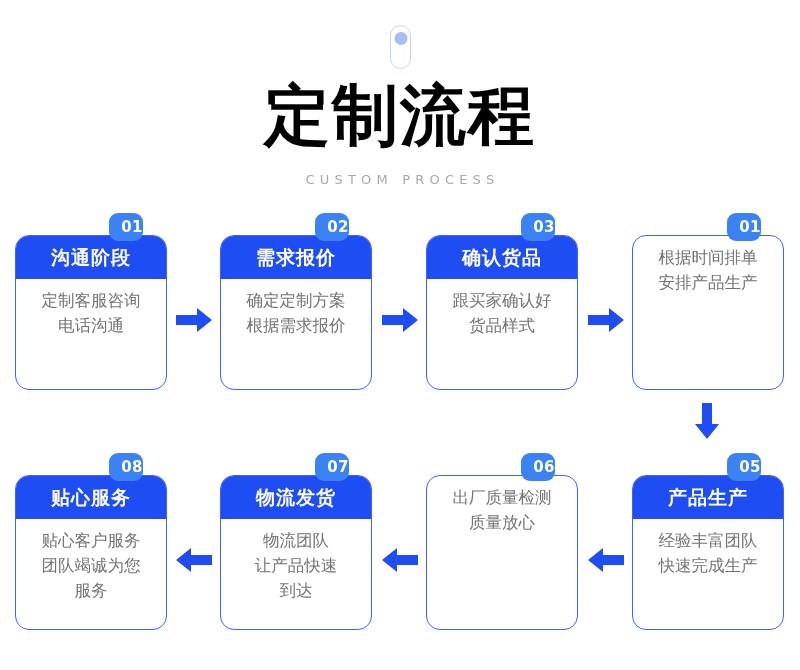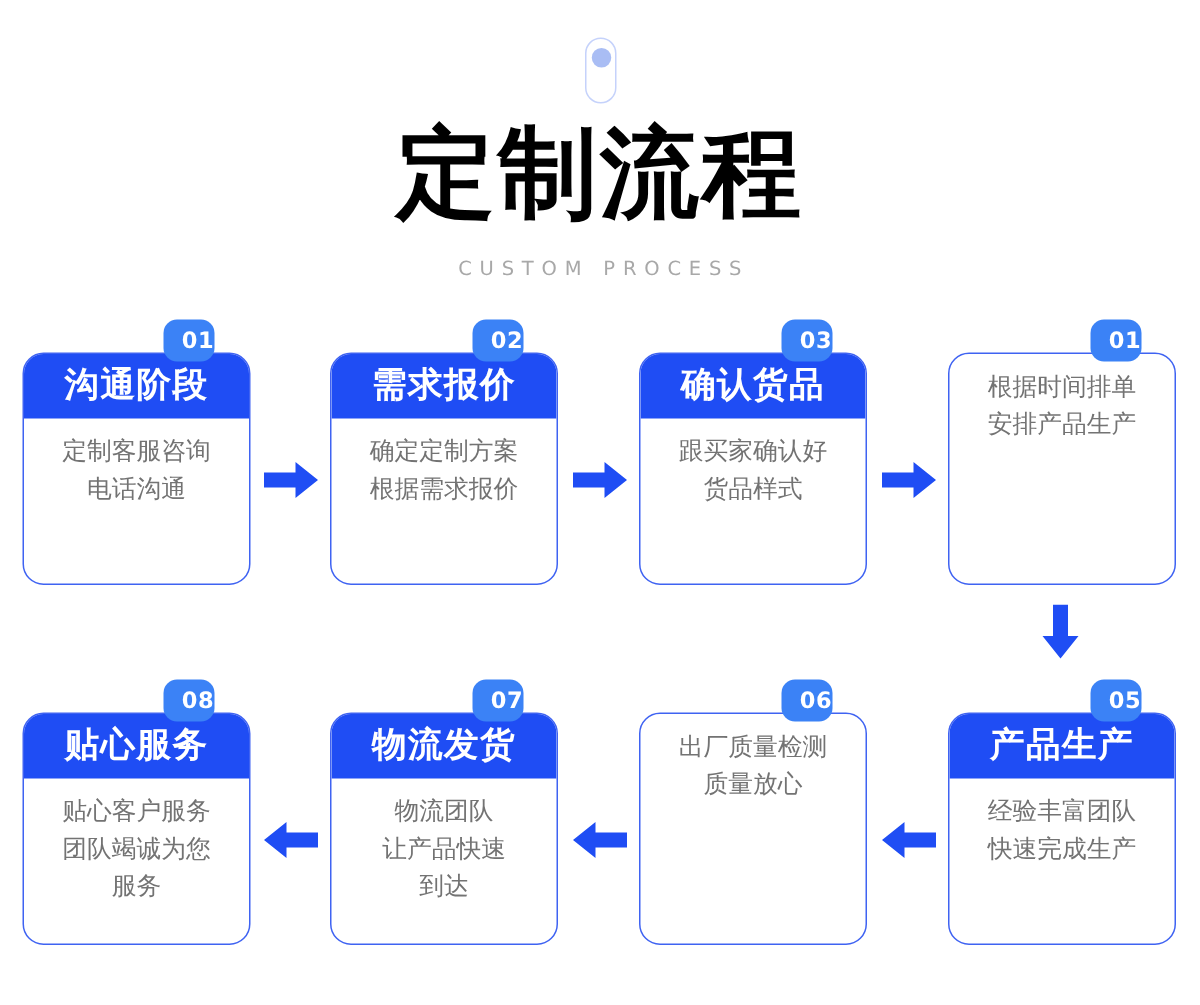--- a/index.html
+++ b/index.html
@@ -93,21 +93,21 @@
     box-sizing: border-box;
     border: 1.3px solid #3f63f2;
     border-radius: 14px;
     background: #ffffff;
     overflow: hidden;
   }
   .card-head {
     height: 43px;
     background: #1f4df4;
     color: #ffffff;
-    font-size: 23px;
+    font-size: 19px;
     line-height: 43px;
     font-weight: 700;
     text-align: center;
     letter-spacing: 1px;
     white-space: nowrap;
   }
   .card-body {
     padding-top: 9px;
     text-align: center;
     font-size: 16.5px;

